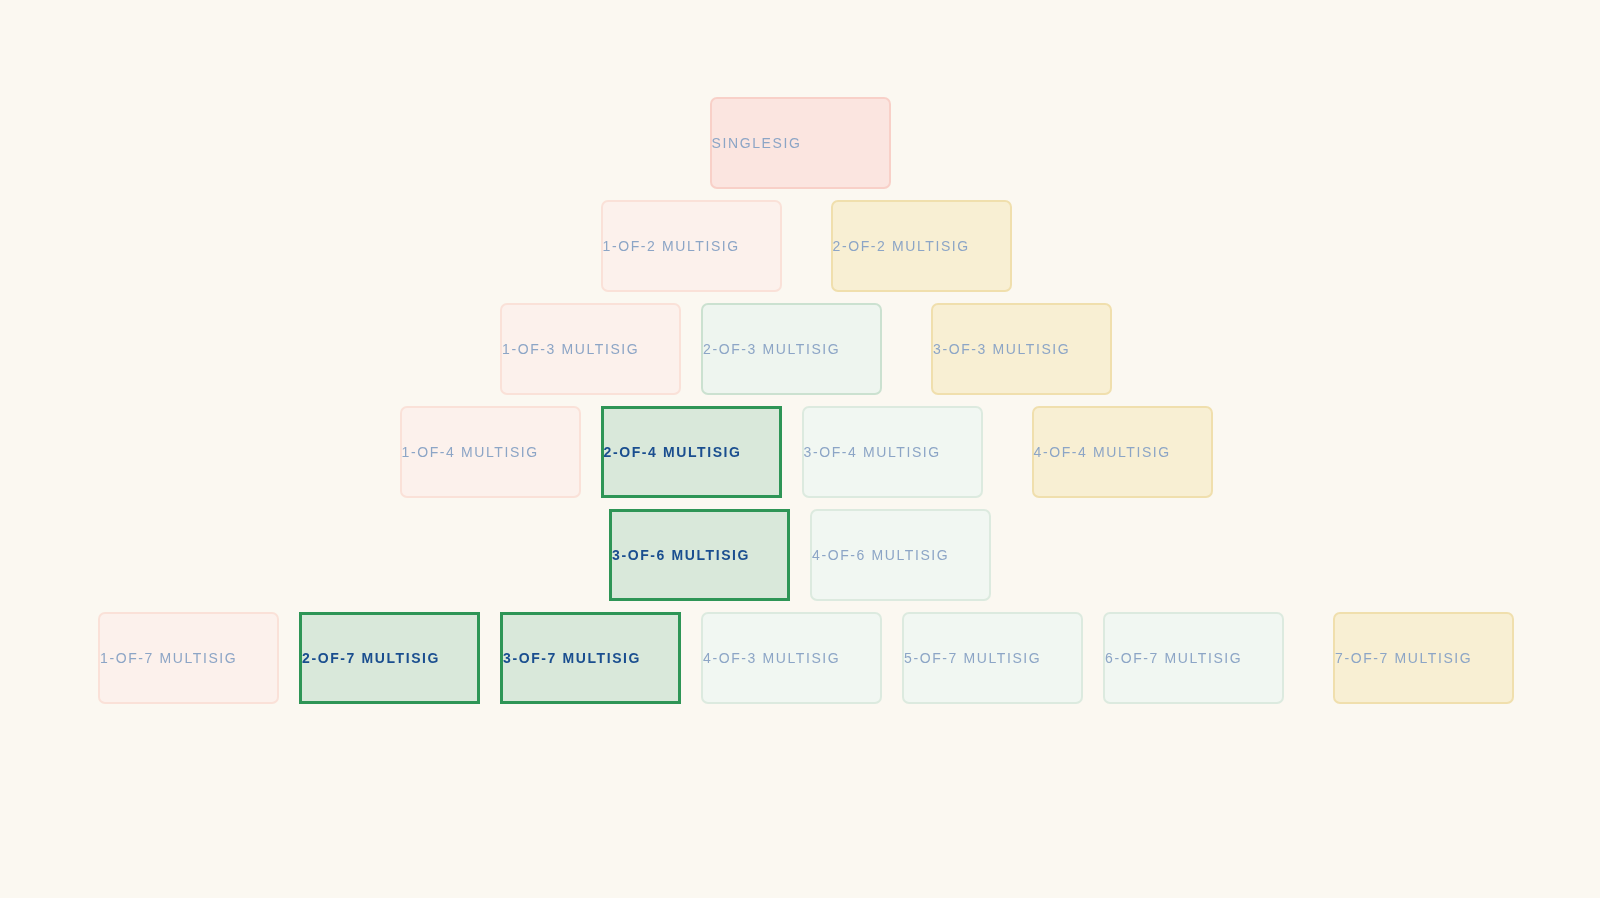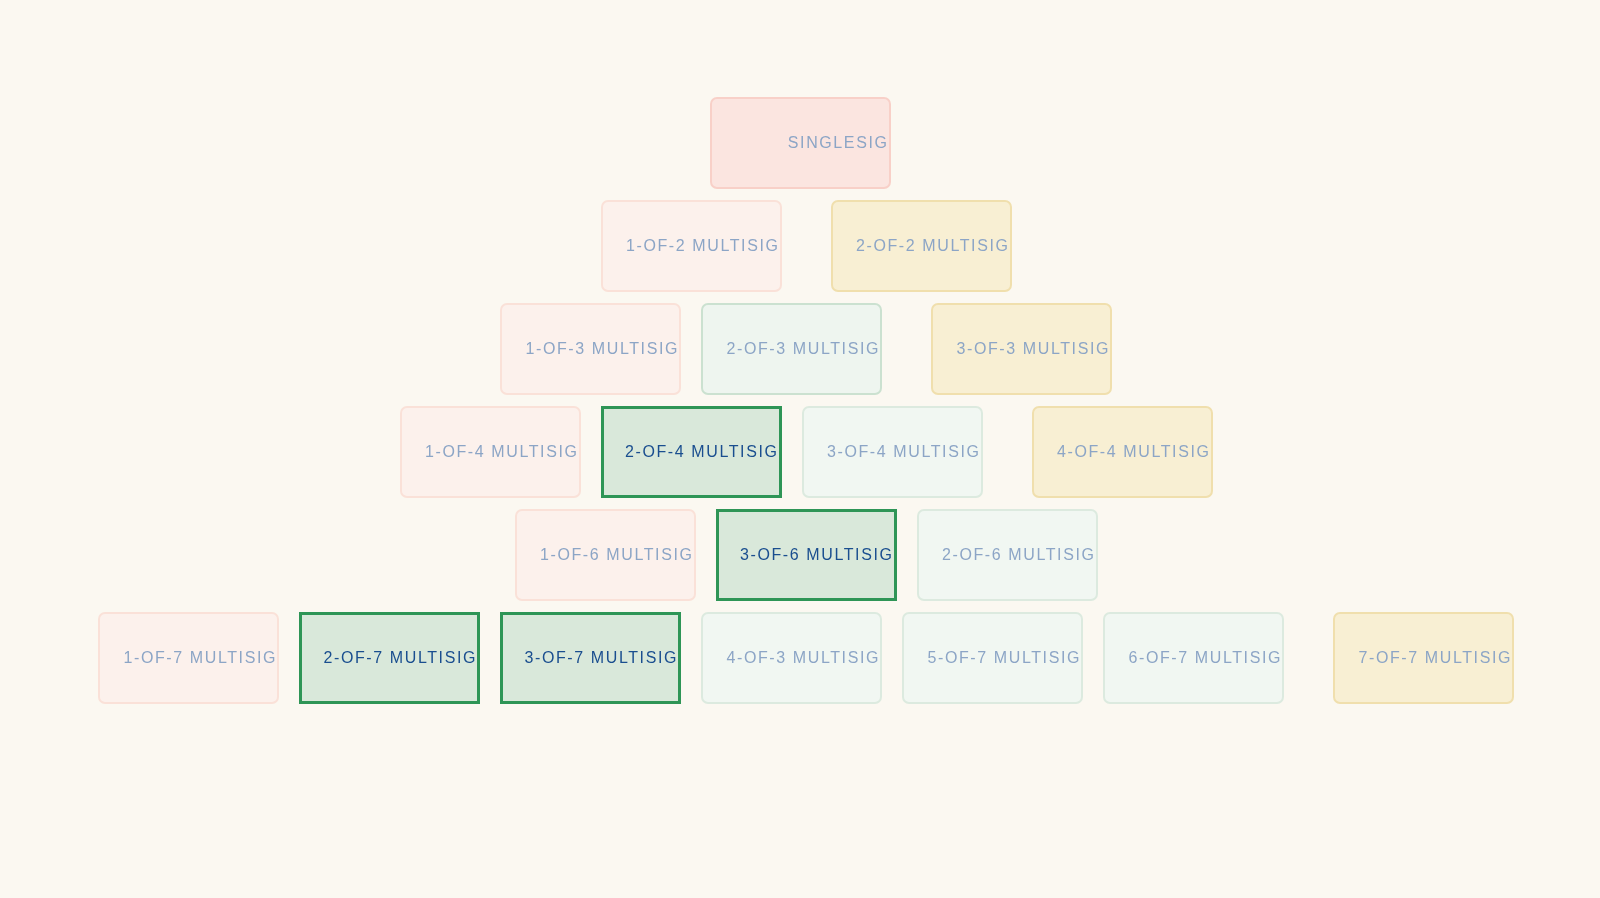--- a/index.html
+++ b/index.html
@@ -33,23 +33,23 @@
     gap: 20px;
     margin-bottom: 11px;
   }
 
   .node {
     width: 181px;
     height: 92px;
     border-radius: 7px;
     display: flex;
     align-items: center;
-    justify-content: flex-end;
+    justify-content: flex-start;
     text-align: center;
-    font-size: 16px;
+    font-size: 14px;
     font-weight: 500;
     letter-spacing: 1.6px;
     color: var(--label-color, #8CA5C6);
     cursor: pointer;
     user-select: none;
   }
 
   .tier-singlesig {
     background: var(--singlesig-bg, #FBE5E0);
     border: 2px solid var(--singlesig-border, #F8D0C8);
@@ -68,29 +68,28 @@
   }
 
   .tier-green {
     background: var(--green-bg, #F1F7F2);
     border: 2px solid var(--green-border, #DCEADF);
   }
 
   .tier-green-mid {
     background: var(--green-mid-bg, #EEF5EF);
     border: 2px solid var(--green-mid-border, #CBE1D0);
-    padding-left: 17px;
   }
 
   .tier-selected {
     background: var(--selected-bg, #D9E8DA);
     border: 3px solid var(--selected-border, #2E9556);
     border-radius: 0;
     color: var(--selected-label-color, #1A4E8F);
-    font-weight: 400;
+    font-weight: 700;
   }
 </style>
 </head>
 <body>
 
 <div class="stage">
   <div class="pyramid">
       <div class="pyramid-row">
         <div class="node tier-singlesig">
           <span>SINGLESIG</span>
@@ -123,28 +122,25 @@
           <span>2-OF-4 MULTISIG</span>
         </div>
         <div class="node tier-green">
           <span>3-OF-4 MULTISIG</span>
         </div>
         <div class="node tier-yellow">
           <span>4-OF-4 MULTISIG</span>
         </div>
       </div>
       <div class="pyramid-row">
-        <div class="node tier-pink">
-          <span>1-OF-6 MULTISIG</span>
-        </div>
         <div class="node tier-selected">
           <span>3-OF-6 MULTISIG</span>
         </div>
         <div class="node tier-green">
-          <span>2-OF-6 MULTISIG</span>
+          <span>4-OF-6 MULTISIG</span>
         </div>
       </div>
       <div class="pyramid-row">
         <div class="node tier-pink">
           <span>1-OF-7 MULTISIG</span>
         </div>
         <div class="node tier-selected">
           <span>2-OF-7 MULTISIG</span>
         </div>
         <div class="node tier-selected">

